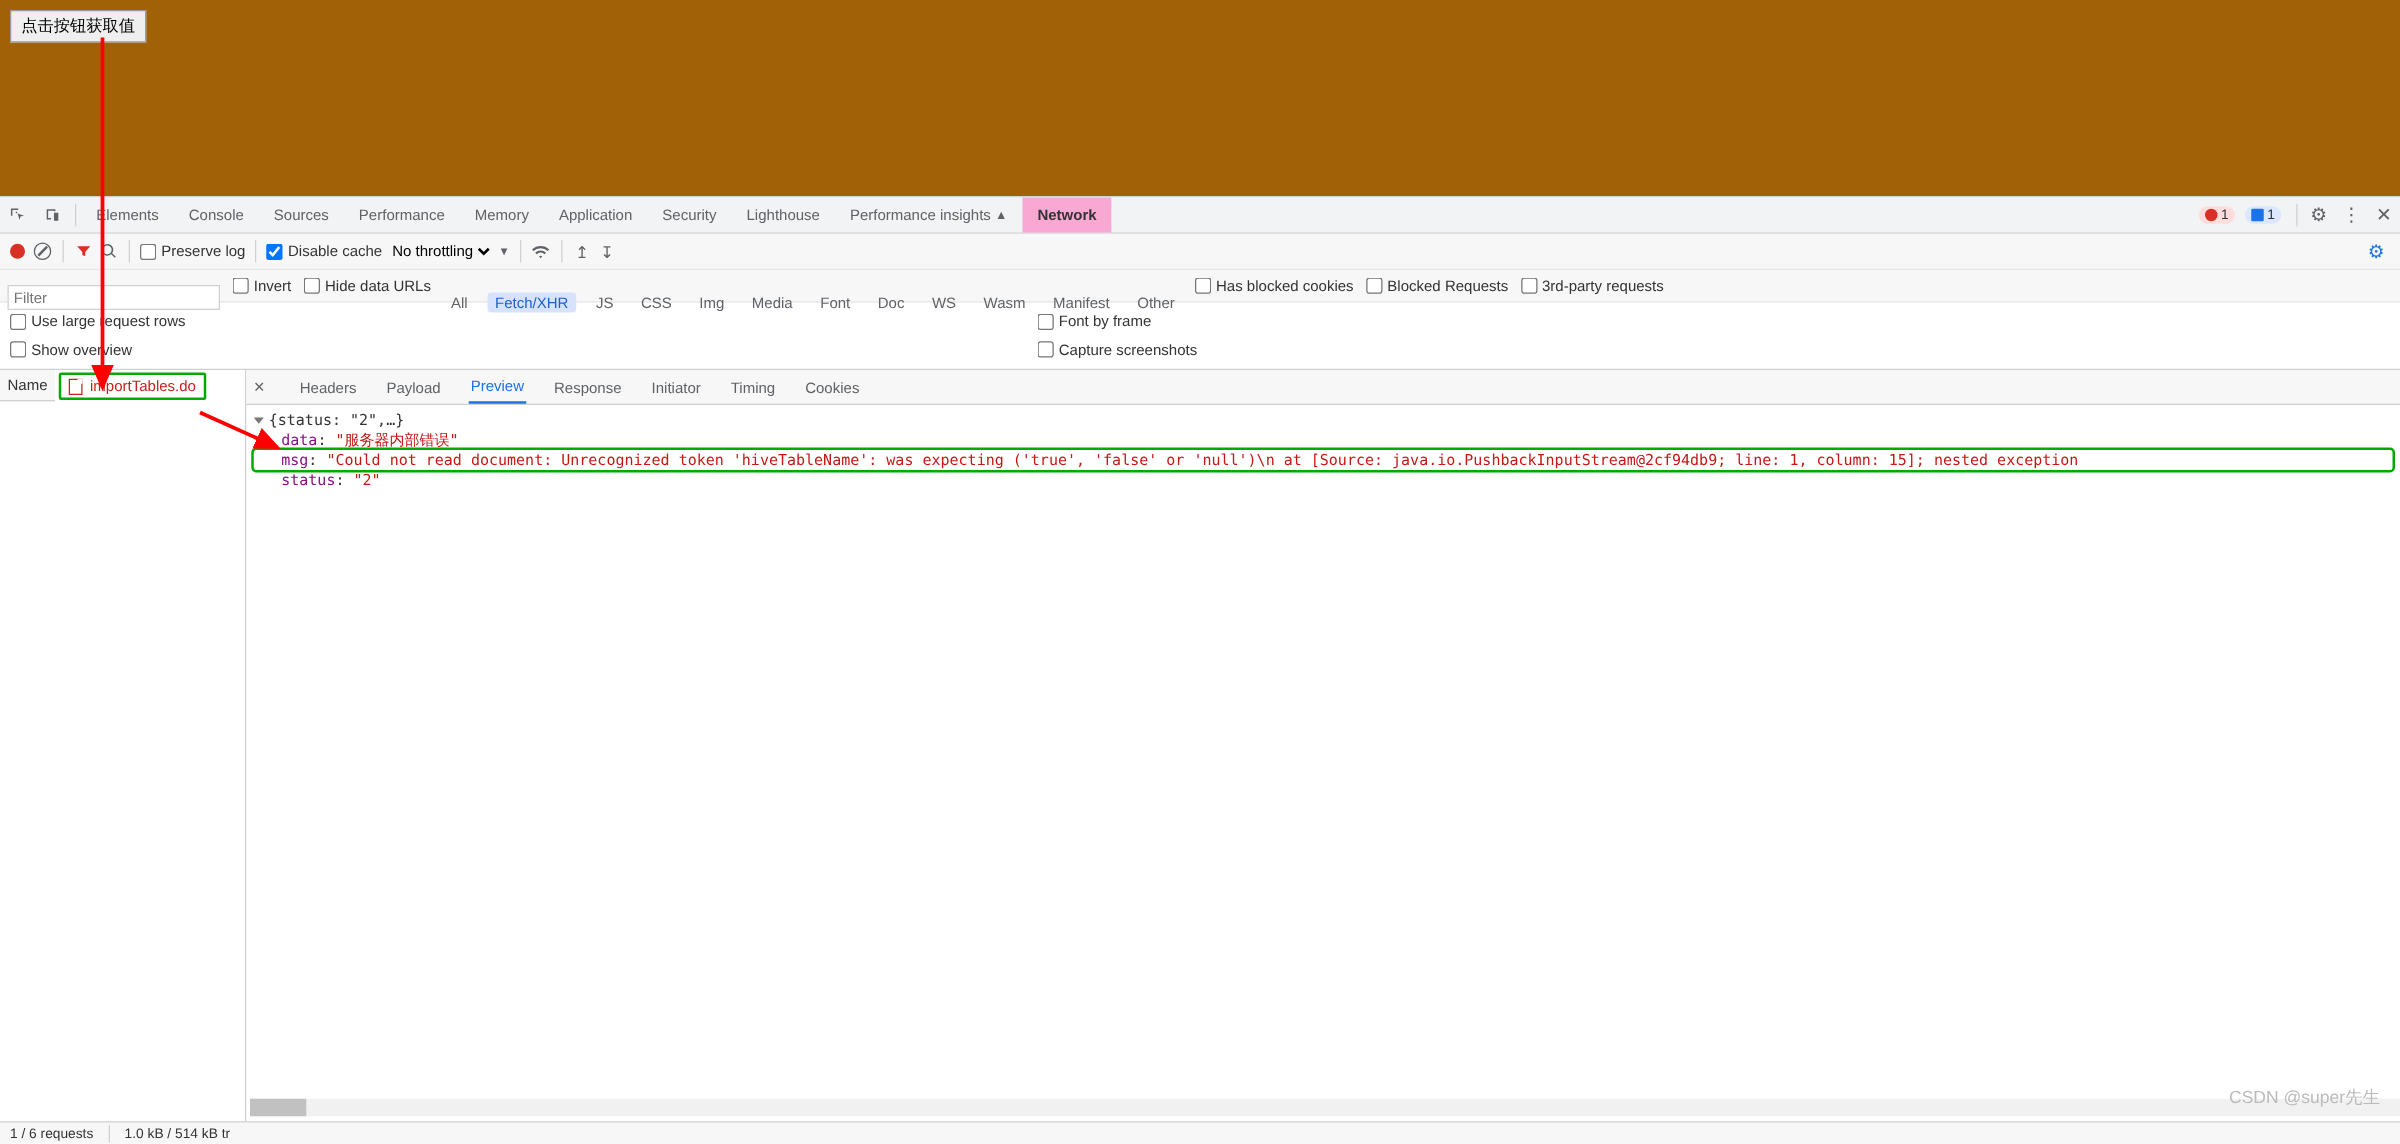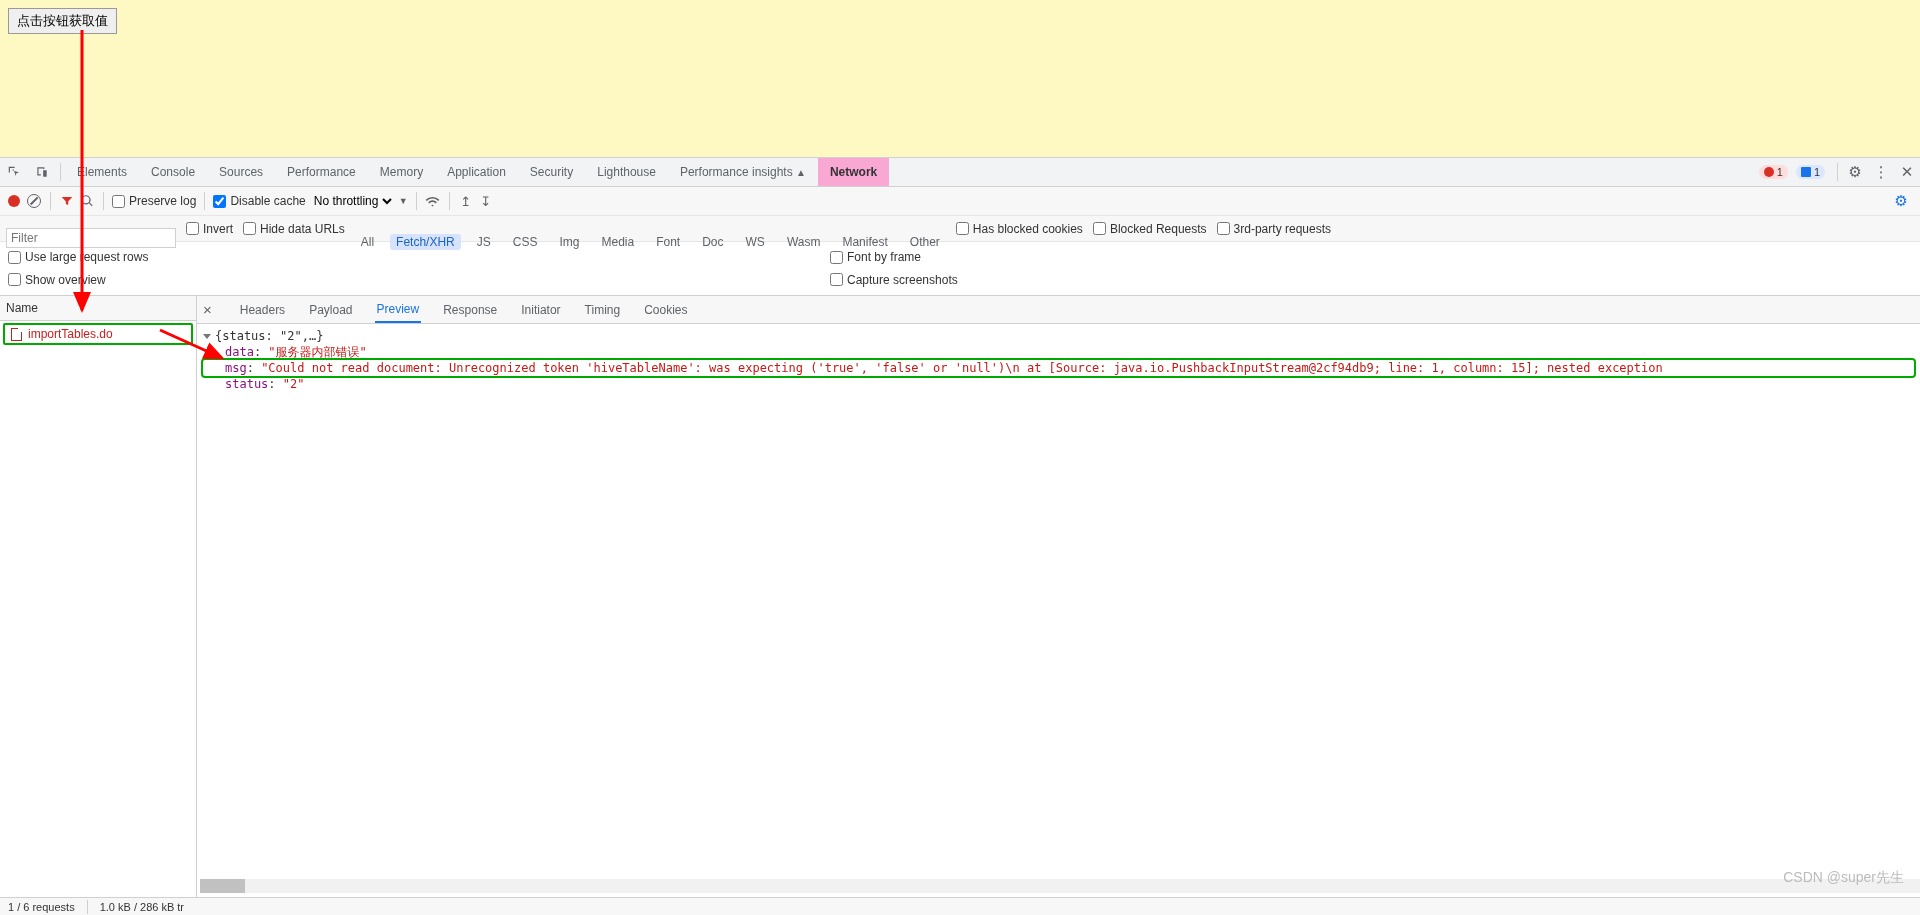--- a/index.html
+++ b/index.html
@@ -1,17 +1,17 @@
 <!DOCTYPE html>
 <html><head>
 <meta charset="utf-8">
 <style>
   html,body{margin:0;padding:0;height:100%;width:100%;font-family:Arial,Helvetica,sans-serif;font-size:12px;color:#333;background:#fff;overflow:hidden;}
   *{box-sizing:border-box;}
-  .page-top{height:160px;background:#fef9c3;position:relative;text-decoration:underline;}
+  .page-top{height:160px;background:#a16207;position:relative;text-decoration:underline;}
   .page-button{position:absolute;left:8px;top:8px;border:1px solid #999;background:#efefef;padding:3px 8px;font-size:13px;cursor:pointer;}
   
   .devtools{position:absolute;left:0;right:0;top:157px;bottom:14px;border-top:1px solid #d0d0d0;display:flex;flex-direction:column;background:#fff;}
   
   .dt-tabs{height:29px;display:flex;align-items:center;border-bottom:1px solid #d0d0d0;background:#f1f3f4;}
   .tab-icon{width:28px;display:flex;align-items:center;justify-content:center;height:100%;color:#5f6368;font-size:14px;}
   .dt-tab{padding:0 12px;height:100%;display:flex;align-items:center;color:#5f6368;cursor:pointer;white-space:nowrap;}
   .dt-tab.active{background:#f9a8d4;color:#333;font-weight:bold;}
   .tabs-right{margin-left:auto;display:flex;align-items:center;height:100%;}
   .pill{display:flex;align-items:center;gap:3px;margin-right:8px;font-size:11px;padding:1px 5px;border-radius:9px;background:#fdd;}
@@ -37,21 +37,21 @@
   .filter-input{width:170px;height:20px;border:1px solid #d0d0d0;background:#fff;padding:0 4px;font-size:12px;color:#888;margin-top:19px;}
   .filter-chip{padding:1px 6px;border-radius:3px;color:#5f6368;cursor:pointer;margin-top:27px;}
   .filter-chip.active{background:#d7e3fc;color:#1a63c8;}
   
   .net-bar3{height:54px;display:flex;border-bottom:1px solid #d0d0d0;}
   .net-bar3 .col{display:flex;flex-direction:column;justify-content:space-around;padding:4px 8px;}
   .net-bar3 .col.right{padding-left:40px;}
   .col-left{width:790px;}
   
   .split{flex:1;display:flex;min-height:0;}
-  .left-pane{width:197px;border-right:1px solid #d0d0d0;display:flex;flex-direction:column;}
+  .left-pane{width:197px;border-right:1px solid #d0d0d0;display:flex;flex-direction:row;}
   .name-hdr{height:25px;display:flex;align-items:center;padding:0 6px;border-bottom:1px solid #d0d0d0;background:#f7f7f7;}
   .req-item{display:flex;align-items:center;gap:6px;height:22px;padding:0 6px;color:#c5221f;cursor:pointer;}
   .req-item.highlight{border:2px solid #0a0;border-radius:2px;margin:2px 3px;}
   .doc-ico{width:11px;height:13px;border:1.2px solid #c5221f;display:inline-block;position:relative;}
   .doc-ico::after{content:"";position:absolute;right:-1px;top:-1px;width:4px;height:4px;background:#fff;}
   .right-pane{flex:1;display:flex;flex-direction:column;min-width:0;}
   .detail-tabs{height:28px;display:flex;align-items:center;border-bottom:1px solid #d0d0d0;background:#f7f7f7;padding:0 6px;gap:20px;}
   .dtab{color:#5f6368;cursor:pointer;padding:5px 2px;}
   .dtab.active{color:#1a73e8;border-bottom:2px solid #1a73e8;}
   .close-x{color:#5f6368;cursor:pointer;font-size:15px;margin-right:6px;}
@@ -248,21 +248,21 @@
   </div>
 </div>
 
 <div class="hscroll">
     <div class="thumb"></div>
   </div>
 
 <div class="status-bar">
   <span>1 / 6 requests</span>
   <div class="vline"></div>
-  <span>1.0 kB / 286 kB tr</span>
+  <span>1.0 kB / 514 kB tr</span>
 </div>
 
 <div class="watermark">CSDN @super先生</div>
 
 <svg class="anno" width="1920" height="400">
   <defs>
       <marker id="ah" markerWidth="10" markerHeight="10" refX="6" refY="3" orient="auto">
         <path d="M0,0 L7,3 L0,6 Z" fill="#f00"></path>
       </marker>
     </defs>

